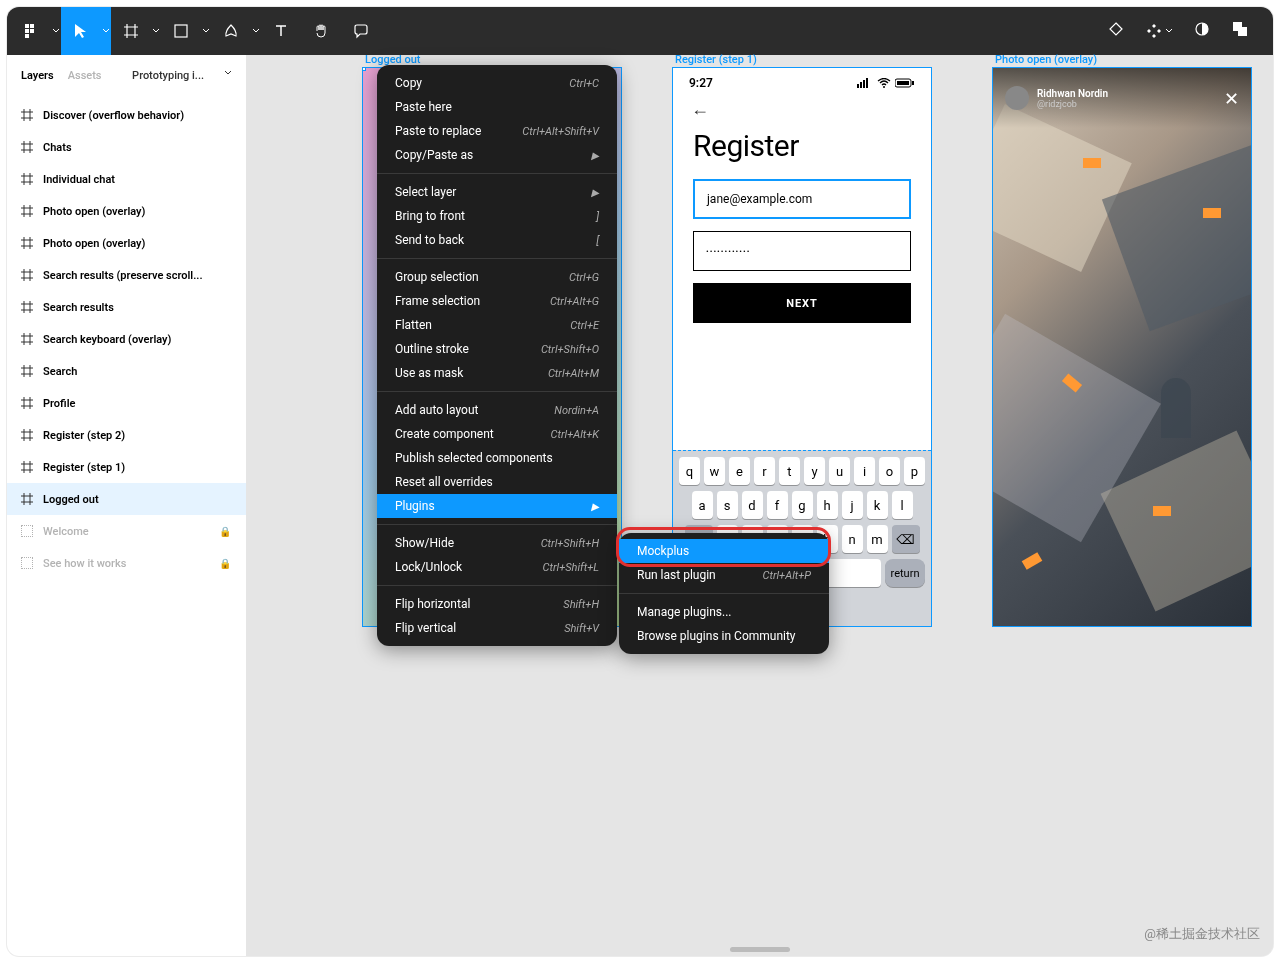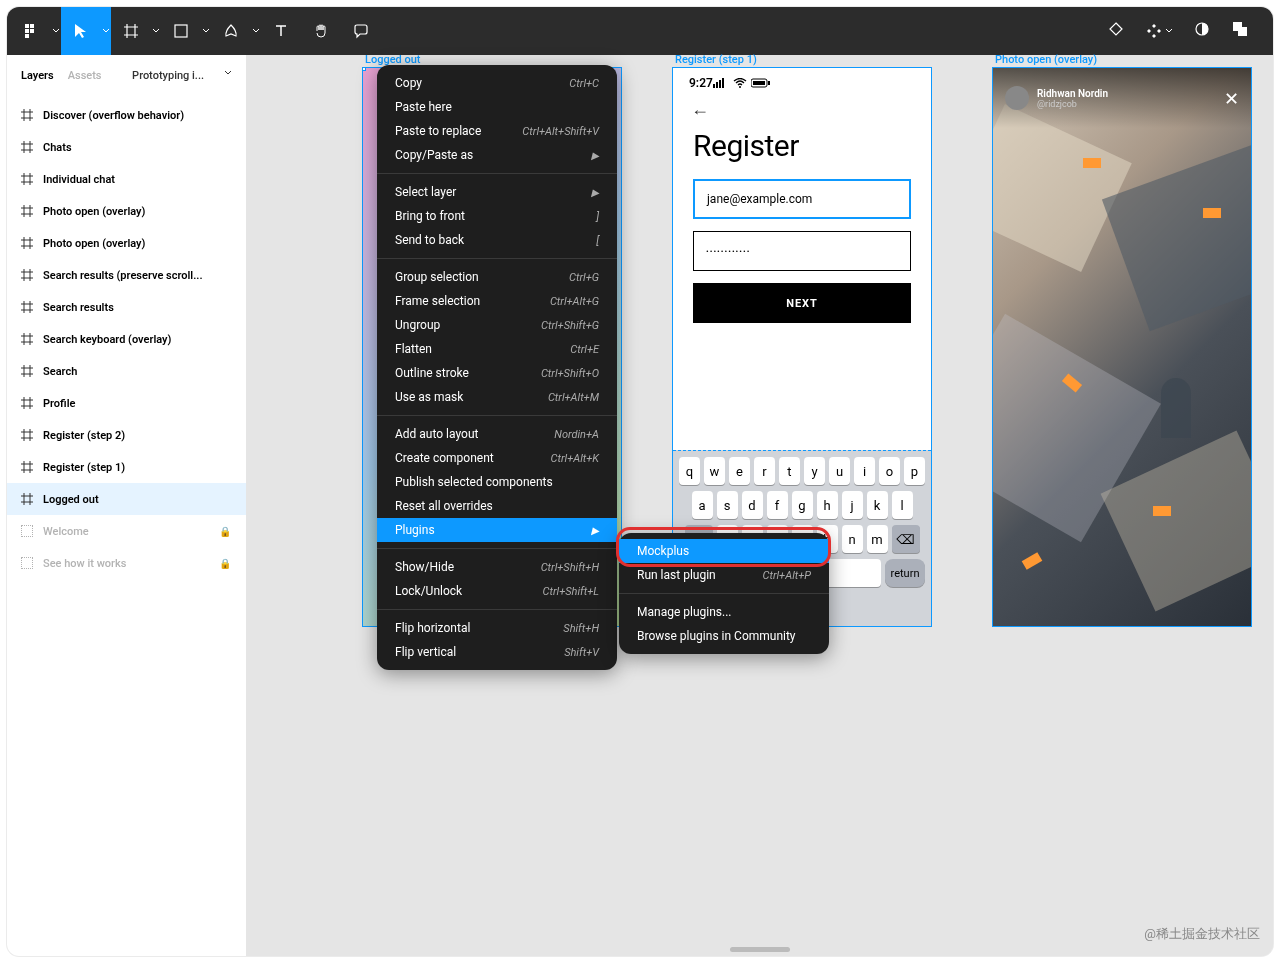--- a/index.html
+++ b/index.html
@@ -29,21 +29,21 @@
 .layer-item.dim { color: #b3b3b3; font-weight: 500; }
 .frame-icon { width: 12px; height: 12px; display: inline-flex; }
 .dotted-icon { width: 12px; height: 12px; border: 1px dotted #b3b3b3; }
 
 
 .canvas { position: absolute; left: 240px; right: 0; top: 48px; bottom: 0; background: #e5e5e5; }
 .frame-label { position: absolute; font-size: 11px; color: #0d99ff; font-weight: 500; }
 
 
 .frame-register { position: absolute; left: 425px; top: 12px; width: 260px; height: 560px; background: #fff; border: 1px solid #0d99ff; }
-.status-bar { height: 30px; display: flex; align-items: center; justify-content: flex-start; padding: 0 16px; font-size: 12px; font-weight: 600; }
+.status-bar { height: 30px; display: flex; align-items: center; justify-content: space-between; padding: 0 16px; font-size: 12px; font-weight: 600; }
 .status-icons { display: flex; gap: 4px; align-items: center; }
 .back-arrow { padding: 0 18px; font-size: 18px; color: #333; }
 .reg-title { font-size: 30px; font-weight: 400; padding: 8px 20px 16px; letter-spacing: -0.5px; }
 .reg-input { margin: 0 20px 12px; height: 40px; border: 1.5px solid #000; padding: 0 12px; font-size: 12px; display: flex; align-items: center; }
 .reg-input.email { border: 2px solid #0d99ff; }
 .reg-btn { margin: 0 20px; height: 40px; background: #000; color: #fff; display: flex; align-items: center; justify-content: center; font-size: 11px; font-weight: 700; letter-spacing: 1px; }
 .keyboard { position: absolute; bottom: 0; left: 0; right: 0; background: #d1d4d9; border-top: 1px dashed #0d99ff; padding: 6px 3px; }
 .kb-row { display: flex; justify-content: center; gap: 4px; margin-bottom: 6px; }
 .kb-key { width: 21px; height: 28px; background: #fff; border-radius: 4px; display: flex; align-items: center; justify-content: center; font-size: 13px; box-shadow: 0 1px 0 rgba(0,0,0,0.3); }
 .kb-key.wide { width: 28px; background: #abb0ba; }
@@ -471,24 +471,20 @@
         <div class="ctx-sep"></div>
         <div class="ctx-item">
           <span>Group selection</span>
           <span class="ctx-shortcut">Ctrl+G</span>
         </div>
         <div class="ctx-item">
           <span>Frame selection</span>
           <span class="ctx-shortcut">Ctrl+Alt+G</span>
         </div>
         <div class="ctx-item">
-          <span>Ungroup</span>
-          <span class="ctx-shortcut">Ctrl+Shift+G</span>
-        </div>
-        <div class="ctx-item">
           <span>Flatten</span>
           <span class="ctx-shortcut">Ctrl+E</span>
         </div>
         <div class="ctx-item">
           <span>Outline stroke</span>
           <span class="ctx-shortcut">Ctrl+Shift+O</span>
         </div>
         <div class="ctx-item">
           <span>Use as mask</span>
           <span class="ctx-shortcut">Ctrl+Alt+M</span>

